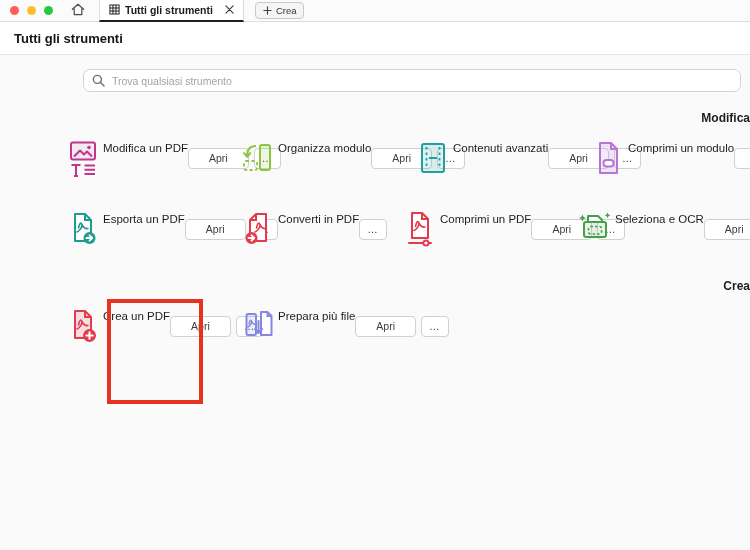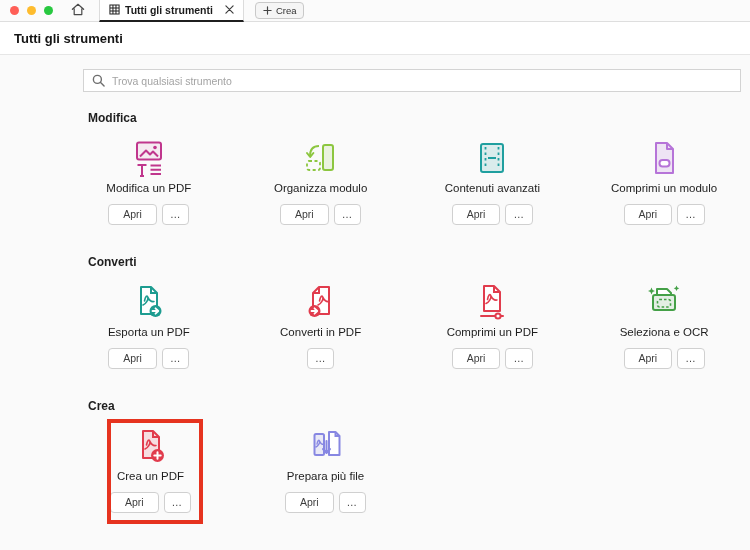--- a/index.html
+++ b/index.html
@@ -23,35 +23,35 @@
     background:#f5f5f5;border:1px solid #c9c9c9;border-radius:4px;
     font-size:9.5px;color:#333;padding:0 7px;cursor:pointer;font-family:inherit;}
   
   .header{height:33px;background:#fff;border-bottom:1px solid #e6e6e6;
     display:flex;align-items:center;padding-left:14px;box-sizing:border-box;}
   .header h1{font-size:13px;margin:0;font-weight:700;color:#151515;}
   
   .content{padding-top:14px;}
   .searchwrap{position:relative;margin-left:83px;width:658px;}
   .searchwrap input{width:100%;box-sizing:border-box;height:23px;
-    border:1px solid #d3d3d3;border-radius:0;background:#fff;
+    border:1px solid #d3d3d3;border-radius:7px;background:#fff;
     padding:0 8px 0 28px;font-size:10.5px;color:#333;outline:none;font-family:inherit;}
   .searchwrap input::placeholder{color:#a3a3a3;}
   .search-icon{position:absolute;left:9px;top:5px;line-height:0;}
   
   #sections > .section{margin-top:31px;}
   #sections > .section:first-child{margin-top:20px;}
-  .section-heading{font-size:12px;font-weight:700;color:#1e1e1e;margin:0 0 0 88px;line-height:13px;}
+  .section-heading{font-size:12px;font-weight:700;color:#1e1e1e;margin:0 0 0 88px;line-height:13px;text-align:right;}
   .tools-row{display:flex;margin-left:63px;margin-top:13px;}
-  .tool-cell{width:175px;display:flex;flex-direction:column;align-items:center;position:relative;}
+  .tool-cell{width:175px;display:flex;flex-direction:row;align-items:flex-start;position:relative;}
   .tool-icon{width:40px;height:40px;line-height:0;}
   .tool-label{margin-top:4px;font-size:11.5px;color:#1d1d1d;white-space:nowrap;}
   .tool-buttons{margin-top:10px;display:flex;gap:5px;align-items:center;}
   .btn{background:#fff;border:1px solid #d0d0d0;border-radius:4px;font-size:10.5px;
-    color:#3d3d3d;padding:3px 14px;height:21px;box-sizing:border-box;
+    color:#3d3d3d;padding:3px 20px;height:21px;box-sizing:border-box;
     font-family:inherit;cursor:pointer;white-space:nowrap;line-height:13px;}
   .btn.more{padding:3px 7px;letter-spacing:1px;}
   .highlight-frame{position:absolute;top:-7px;left:calc(50% + 4px);
     transform:translateX(-50%);width:96px;height:105px;box-sizing:border-box;
     border:4px solid #e6331f;pointer-events:none;z-index:2;}
 </style>
 </head>
 <body>
 
 <div class="tabbar">
@@ -164,21 +164,20 @@
     <div class="tool-label">Comprimi un modulo</div>
     <div class="tool-buttons">
       <button class="btn primary">Apri</button>
       <button class="btn more">…</button>
     </div>
   </div>
 </div>
   </section>
 
   <section class="section">
-    <h2 class="section-heading">Converti</h2>
     <div class="tools-row">
   <div class="tool-cell">
 
     <div class="tool-icon" style="color: rgb(29, 156, 144);"><svg width="40" height="40" viewBox="0 0 40 40">
                 <path d="M12 5 h10 l6 6 v21 h-16 z" fill="#ffffff" stroke="currentColor" stroke-width="2" stroke-linejoin="round"></path>
                 <path d="M22 5 v6 h6" fill="none" stroke="currentColor" stroke-width="2"></path>
                 <path d="M15.5 19 c0.8-4.5 2.8-6.5 3.4-3.6 c0.5 2.4-1.9 6.3-4.9 7.6 m5.1-7.4 c1.1 2.6 3.4 4.3 5.9 3.9" fill="none" stroke="currentColor" stroke-width="1.6" stroke-linecap="round"></path>
                 <circle cx="26.5" cy="29" r="6" fill="currentColor"></circle>
                 <path d="M23.5 29 h5.5 M26.5 26.3 l2.8 2.7 -2.8 2.7" fill="none" stroke="#ffffff" stroke-width="1.8" stroke-linecap="round" stroke-linejoin="round"></path>
               </svg></div>

